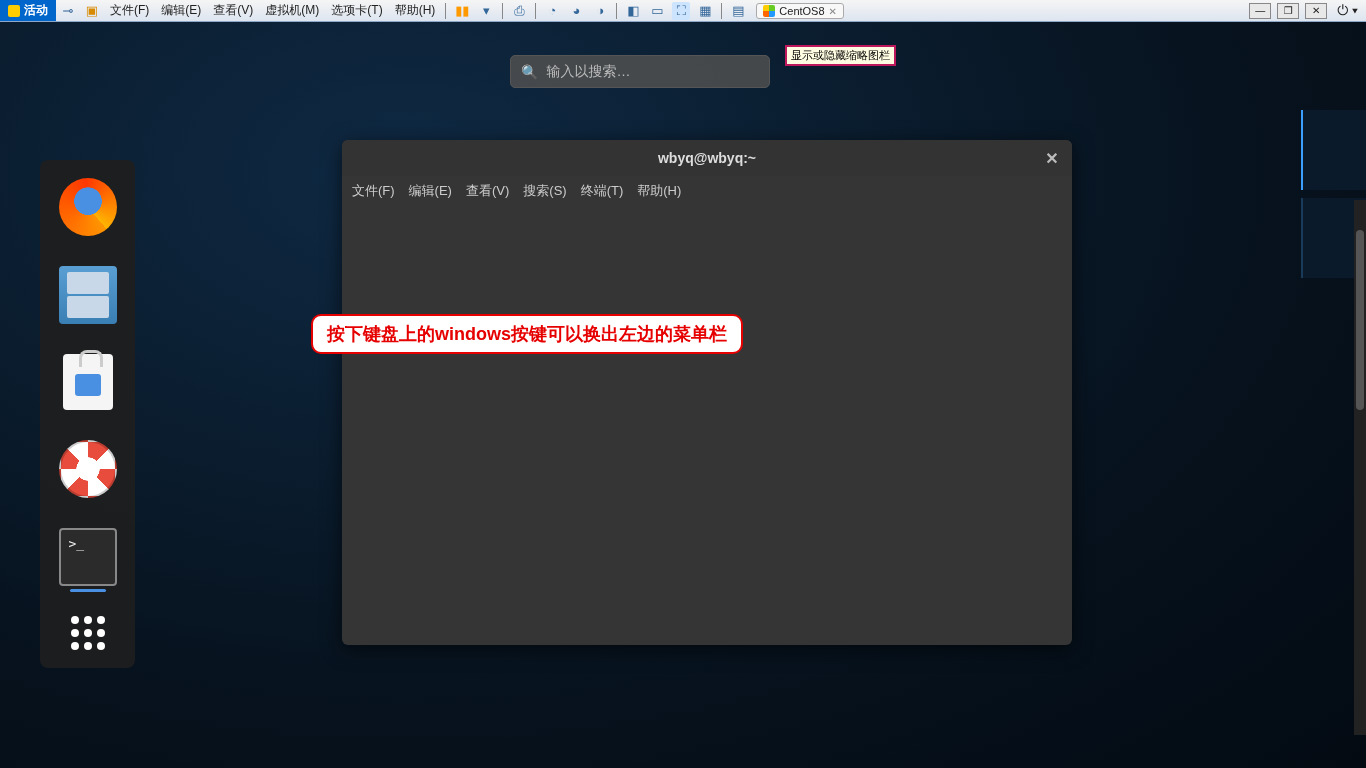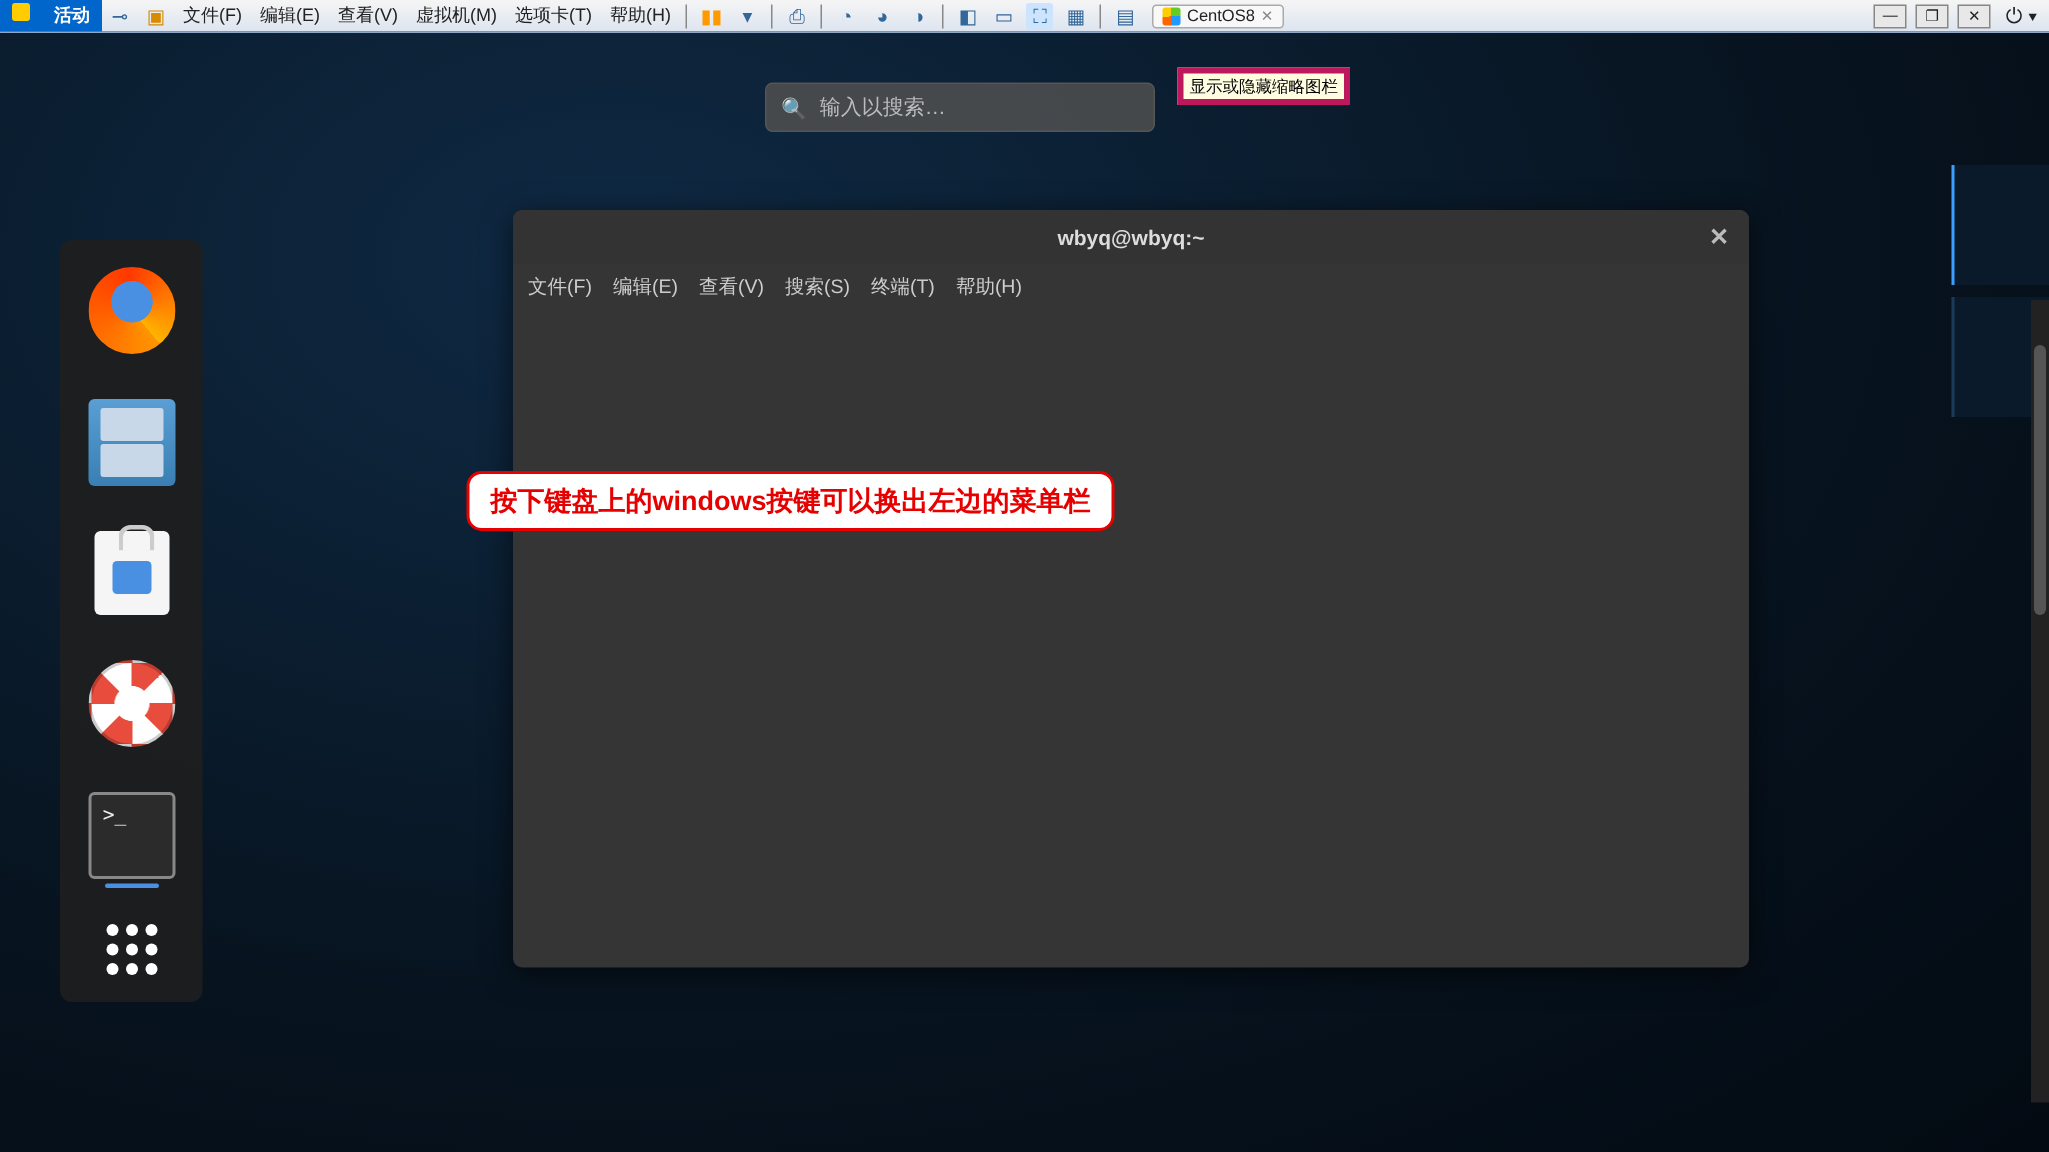--- a/index.html
+++ b/index.html
@@ -23,22 +23,22 @@
       font-size: 12px;
       color: #222;
       z-index: 100;
     }
     .top-toolbar .activity {
       background: #0066cc;
       color: #fff;
       padding: 2px 8px;
       font-weight: bold;
       display: flex;
-      align-items: flex-start;
-      gap: 16px;
+      align-items: center;
+      gap: 4px;
     }
     .activity-icon {
       width: 12px; height: 12px;
       background: #ffcc00;
       border-radius: 2px;
     }
     .top-toolbar .menu-item {
       padding: 0 6px;
       cursor: pointer;
     }
@@ -92,21 +92,21 @@
       font-size: 10px;
       cursor: pointer;
     }
     .power-btn { font-size: 14px; padding: 0 4px; }
 
     
     .tooltip {
       position: absolute;
       top: 45px; left: 785px;
       background: #fffde1;
-      border: 4px solid #be185d;
+      border: 2px solid #be185d;
       font-size: 11px;
       padding: 1px 4px;
       z-index: 101;
     }
 
     
     .desktop {
       position: absolute;
       top: 22px; left: 0; right: 0; bottom: 0;
       background: radial-gradient(ellipse at 30% 20%, #0f2a44 0%, #07131f 60%, #030a12 100%);
@@ -225,21 +225,21 @@
       gap: 5px;
     }
     .apps-btn span {
       width: 8px; height: 8px; background: #fff; border-radius: 50%;
     }
 
     
     .terminal-window {
       position: absolute;
       top: 140px; left: 342px;
-      width: 824px; height: 505px;
+      width: 730px; height: 505px;
       background: #353535;
       border-radius: 6px;
       box-shadow: 0 4px 20px rgba(0,0,0,0.6);
       display: flex;
       flex-direction: column;
       overflow: hidden;
     }
     .term-titlebar {
       height: 36px;
       background: #333;

